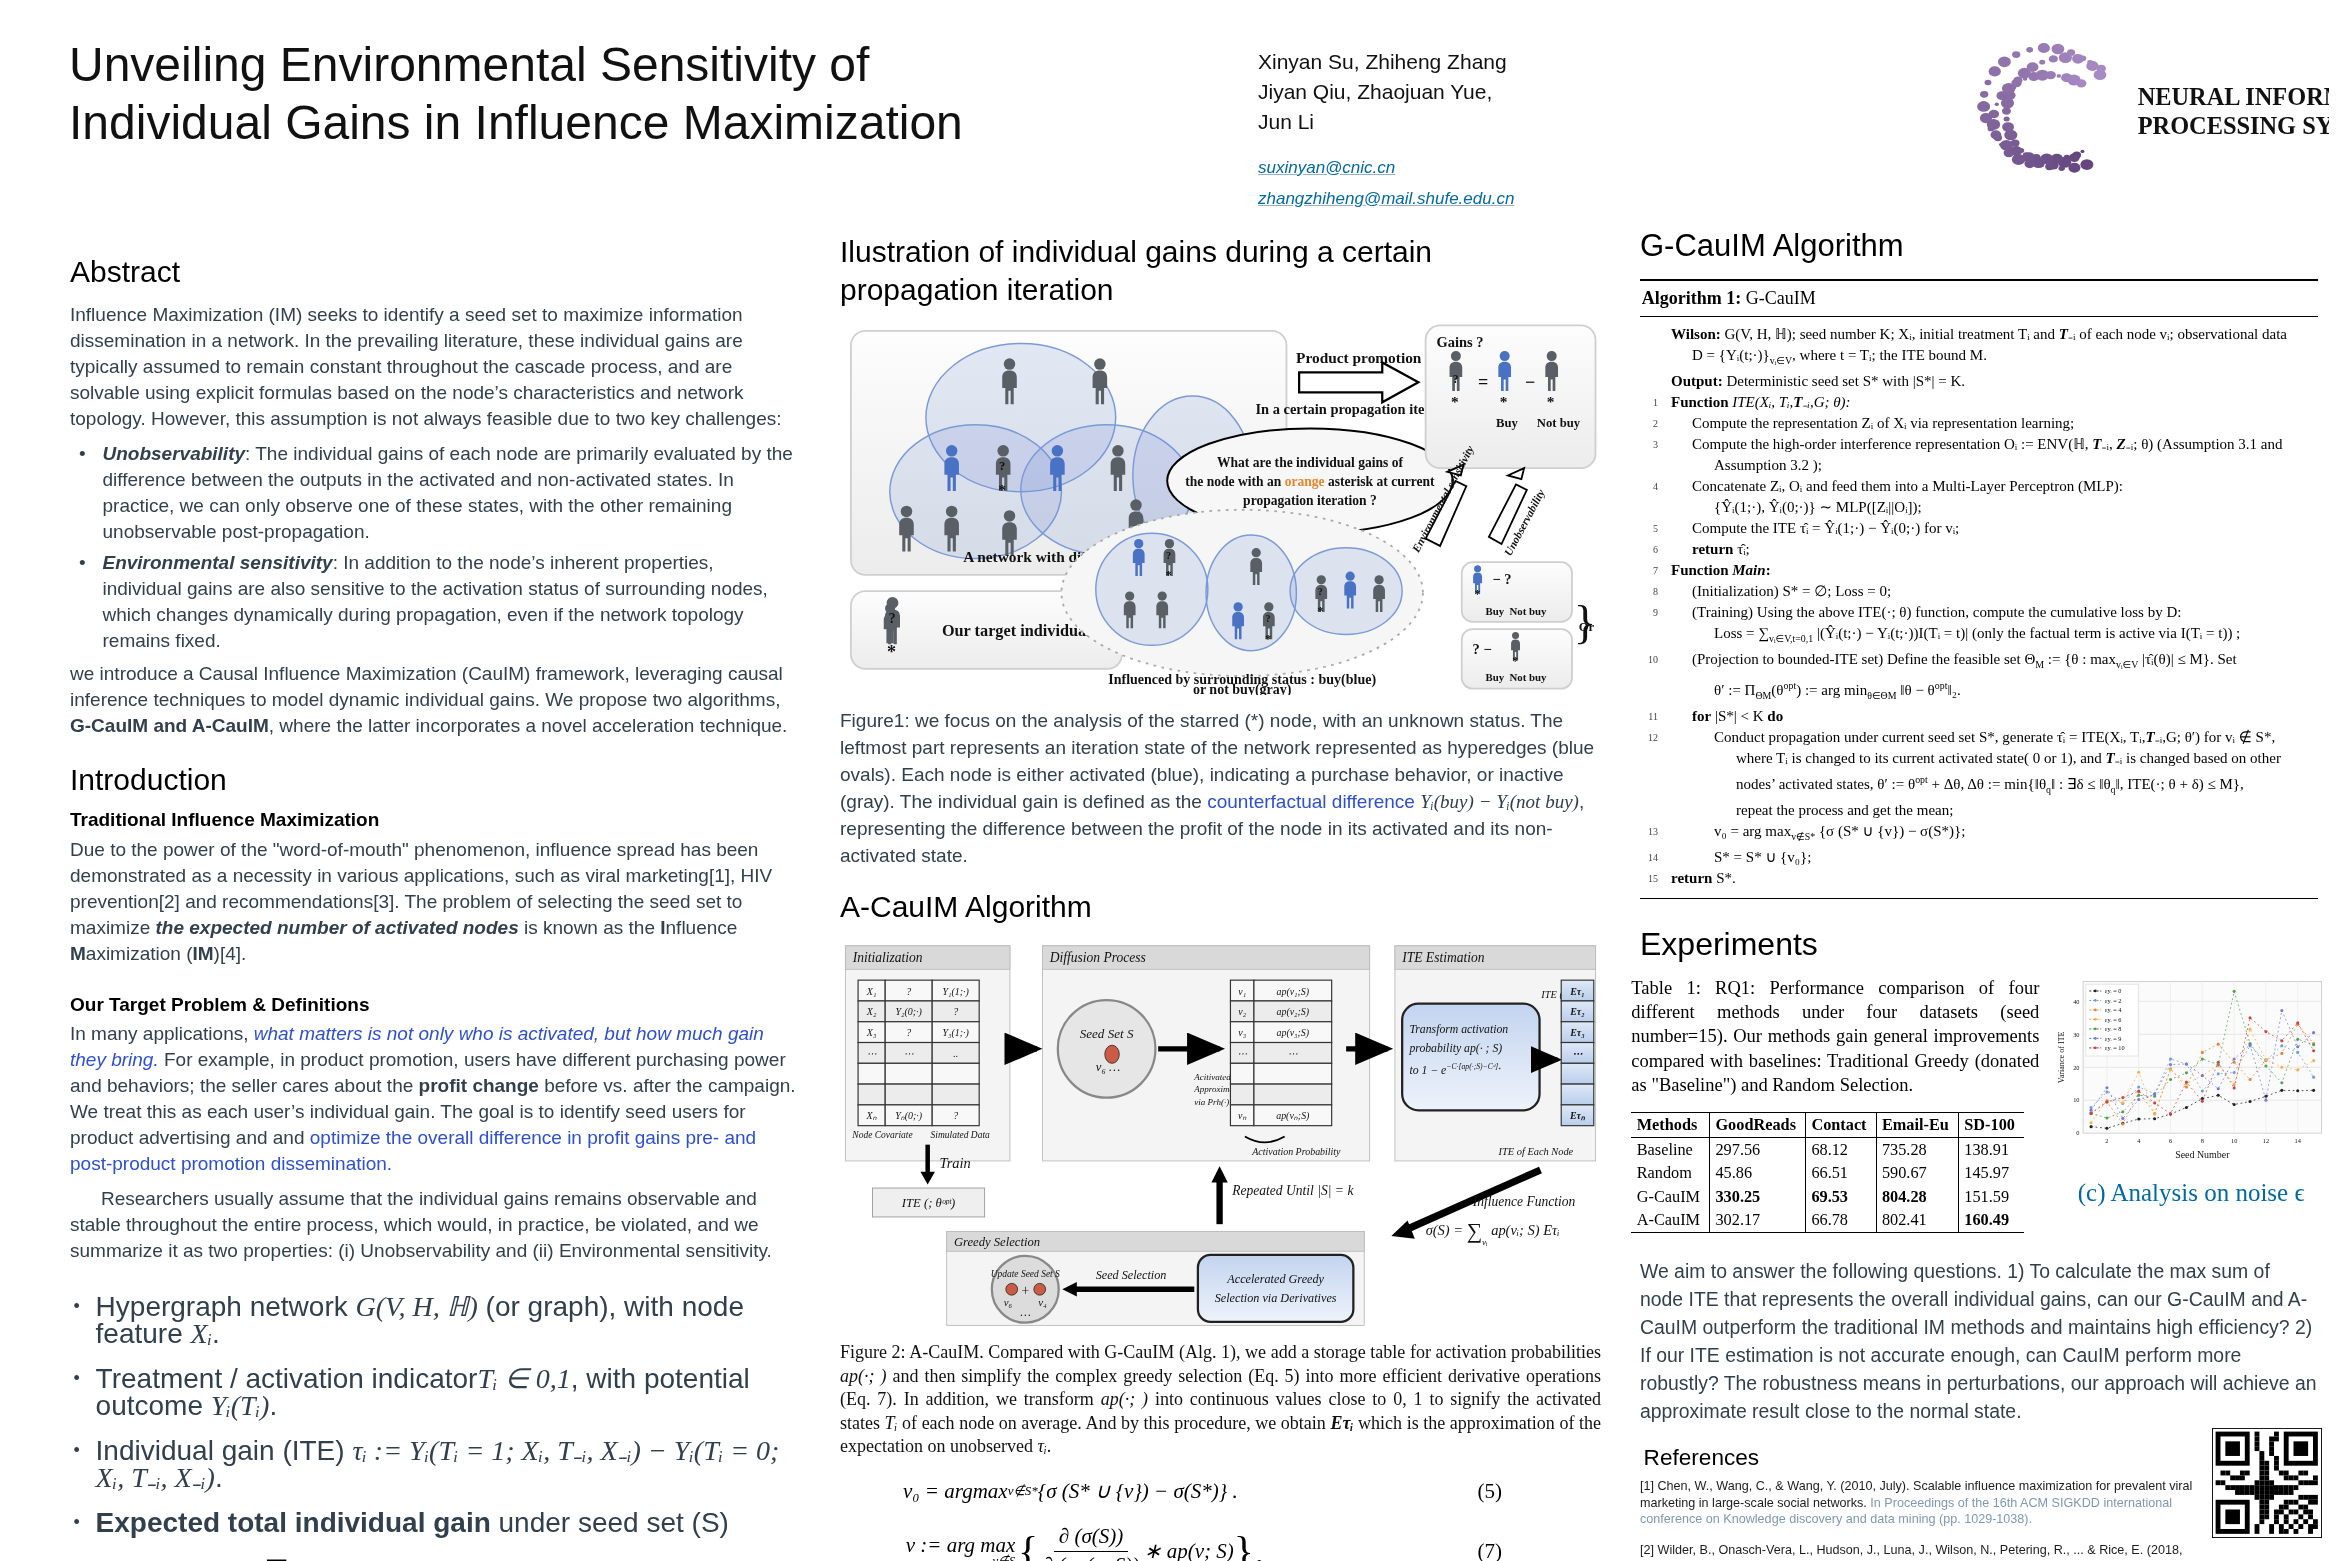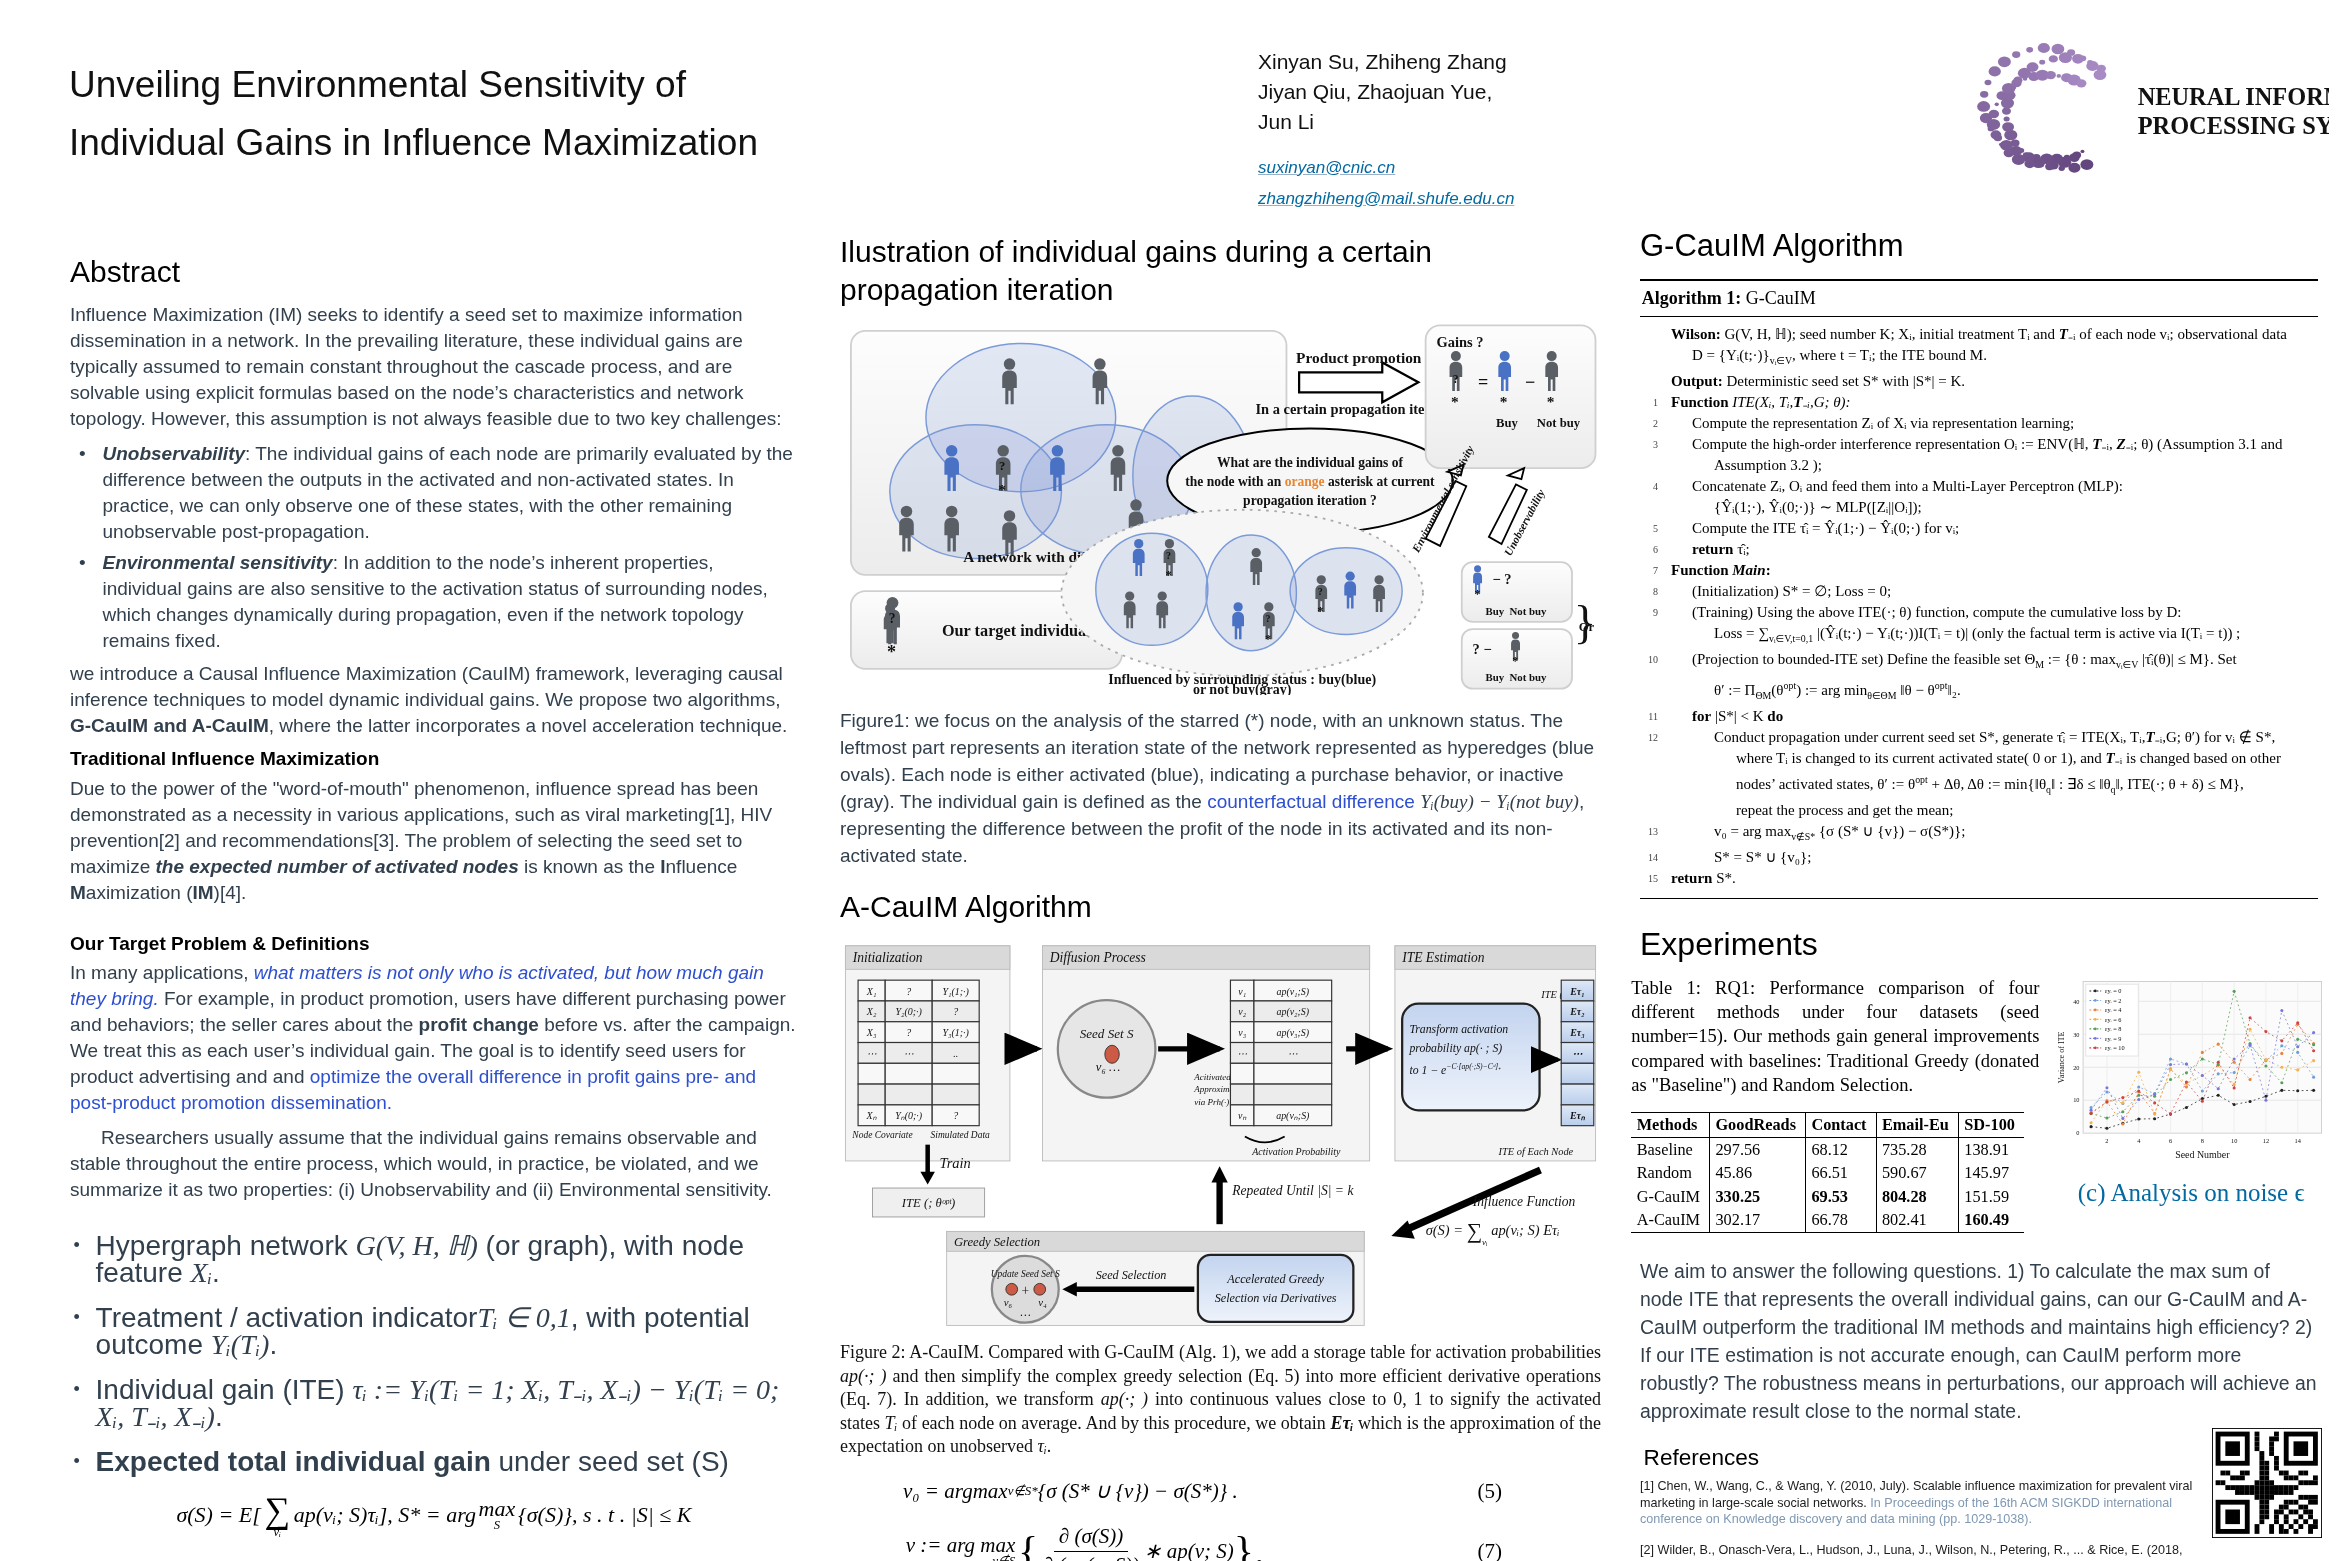--- a/index.html
+++ b/index.html
@@ -1,19 +1,19 @@
 <!DOCTYPE html>
 <html style="font-size:14.5px"><head>
 <meta charset="utf-8">
 <style>
   html,body{margin:0;padding:0;background:#e8e8e8;}
   .poster{position:relative;width:2342px;height:1561px;background:#ffffff;overflow:hidden;
           font-family:"Liberation Sans",sans-serif;color:#32404e;}
   h1,h2,h3{margin:0;font-weight:normal;color:#000;}
-  .title{position:absolute;left:69px;top:56px;width:1084px;font-size:37px;line-height:58px;color:#111;}
+  .title{position:absolute;left:69px;top:36px;width:1084px;font-size:48px;line-height:58px;color:#111;}
   .authors{position:absolute;left:1258px;top:47px;width:470px;font-size:21px;line-height:30px;color:#111;}
   .emails{margin-top:14.5px;}
   .email{display:block;font-size:17px;line-height:31px;color:#0369a1;font-style:italic;
          text-decoration:underline;text-decoration-color:#9bb0c6;}
   
   .leftcol{position:absolute;left:70px;top:255px;width:728px;}
   .midcol{position:absolute;left:840px;top:233px;width:761px;}
   .rightcol{position:absolute;left:1640px;top:228px;width:678px;}
   .sec-h{font-size:30px;color:#000;margin:0 0 12.6px 0;}
   .body-p{font-size:19px;line-height:26px;margin:0 0 9px 0;text-align:left;}
@@ -184,20 +184,21 @@
     <div class="bullet-row">
       <div class="bullet-dot">•</div>
       <div class="bullet-txt"><span class="bi">Unobservability</span><span>: The individual gains of each node are primarily evaluated by the difference between the outputs in the activated and non-activated states. In practice, we can only observe one of these states, with the other remaining unobservable post-propagation.</span></div>
     </div>
     <div class="bullet-row">
       <div class="bullet-dot">•</div>
       <div class="bullet-txt"><span class="bi">Environmental sensitivity</span><span>: In addition to the node’s inherent properties, individual gains are also sensitive to the activation status of surrounding nodes, which changes dynamically during propagation, even if the network topology remains fixed.</span></div>
     </div>
     <p class="body-p" style="margin-top:7.2px;"><span>we introduce a Causal Influence Maximization (CauIM) framework, leveraging causal inference techniques to model dynamic individual gains. We propose two algorithms, </span><span class="b">G-CauIM and A-CauIM</span><span>, where the latter incorporates a novel acceleration technique.</span></p>
 
+    <h2 class="sec-h" style="margin-top:23.5px;">Introduction</h2>
     <div class="subhead" style="margin-top:3.6px;">Traditional Influence Maximization</div>
     <p class="body-p"><span>Due to the power of the "word-of-mouth" phenomenon, influence spread has been demonstrated as a necessity in various applications, such as viral marketing[1], HIV prevention[2] and recommendations[3]. The problem of selecting the seed set to maximize </span><span class="bi">the expected number of activated nodes</span><span> is known as the </span><span class="b">I</span><span>nfluence </span><span class="b">M</span><span>aximization (</span><span class="b">IM</span><span>)[4].</span></p>
 
     <div class="subhead" style="margin-top:27px;">Our Target Problem &amp; Definitions</div>
     <p class="body-p" style="margin-top:0;"><span>In many applications, </span><span class="bluei">what matters is not only who is activated, but how much gain they bring.</span><span> For example, in product promotion, users have different purchasing power and behaviors; the seller cares about the </span><span class="b">profit change</span><span> before vs. after the campaign. We treat this as each user’s individual gain. The goal is to identify seed users for product advertising and and </span><span class="blue">optimize the overall difference in profit gains pre- and post-product promotion dissemination.</span></p>
     <p class="body-p indent1">Researchers usually assume that the individual gains remains observable and stable throughout the entire process, which would, in practice, be violated, and we summarize it as two properties: (i) Unobservability and (ii) Environmental sensitivity.</p>
 
     <div style="height:20px;"></div>
     <div class="def-row">
       <div class="bullet-dot">•</div>

